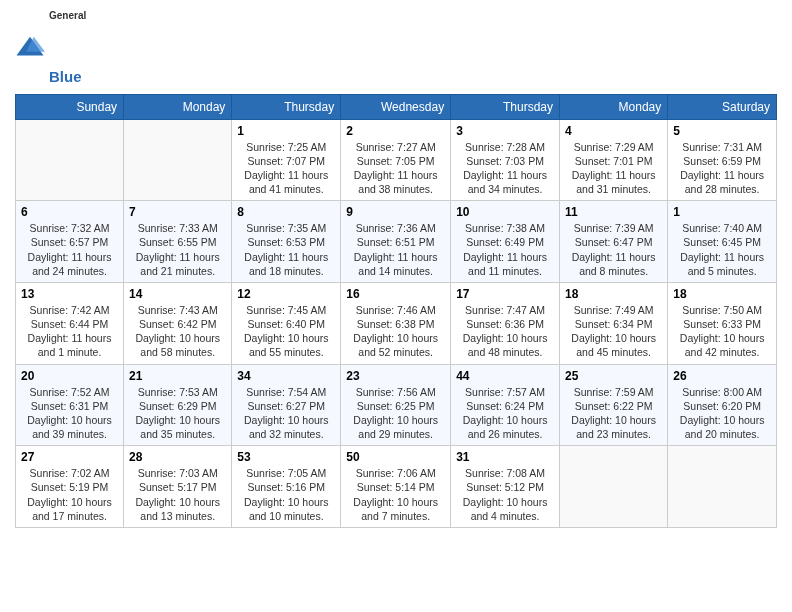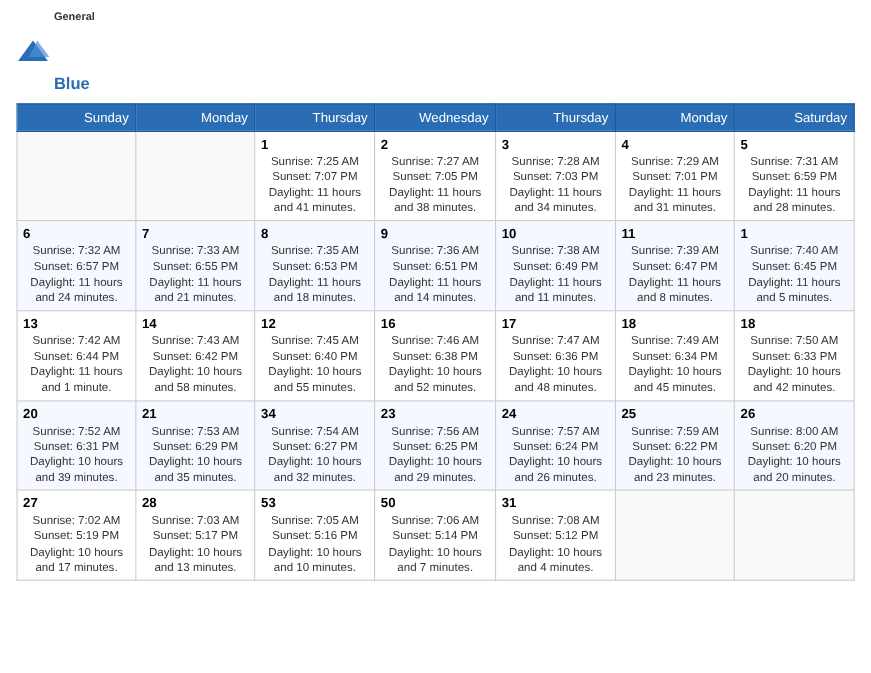--- a/index.html
+++ b/index.html
@@ -228,21 +228,21 @@
           </td>
           <td>
             <span class="cell-date">34</span>
             <div class="cell-info">Sunrise: 7:54 AM<br>Sunset: 6:27 PM<br>Daylight: 10 hours and 32 minutes.</div>
           </td>
           <td>
             <span class="cell-date">23</span>
             <div class="cell-info">Sunrise: 7:56 AM<br>Sunset: 6:25 PM<br>Daylight: 10 hours and 29 minutes.</div>
           </td>
           <td>
-            <span class="cell-date">24</span>
+            <span class="cell-date">44</span>
             <div class="cell-info">Sunrise: 7:57 AM<br>Sunset: 6:24 PM<br>Daylight: 10 hours and 26 minutes.</div>
           </td>
           <td>
             <span class="cell-date">25</span>
             <div class="cell-info">Sunrise: 7:59 AM<br>Sunset: 6:22 PM<br>Daylight: 10 hours and 23 minutes.</div>
           </td>
           <td>
             <span class="cell-date">26</span>
             <div class="cell-info">Sunrise: 8:00 AM<br>Sunset: 6:20 PM<br>Daylight: 10 hours and 20 minutes.</div>
           </td>

